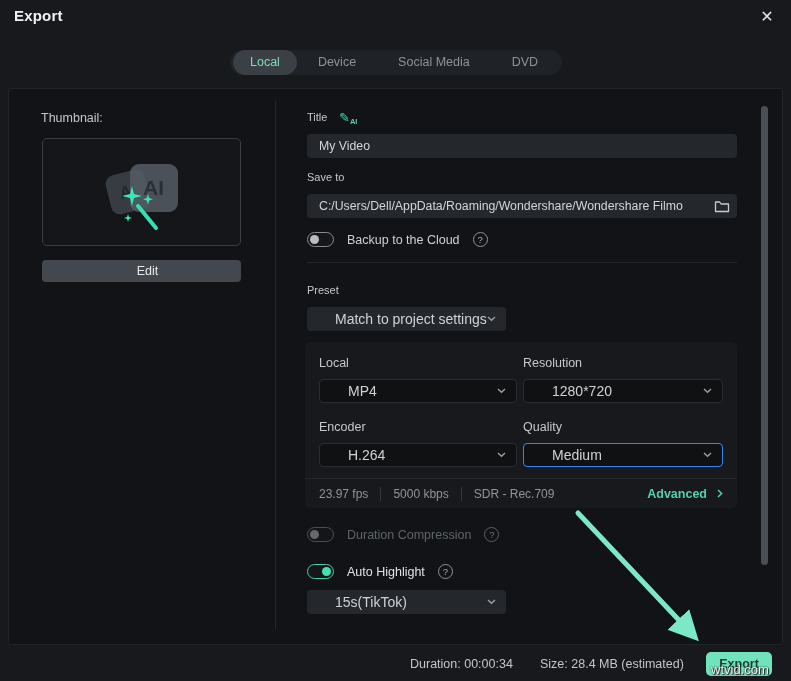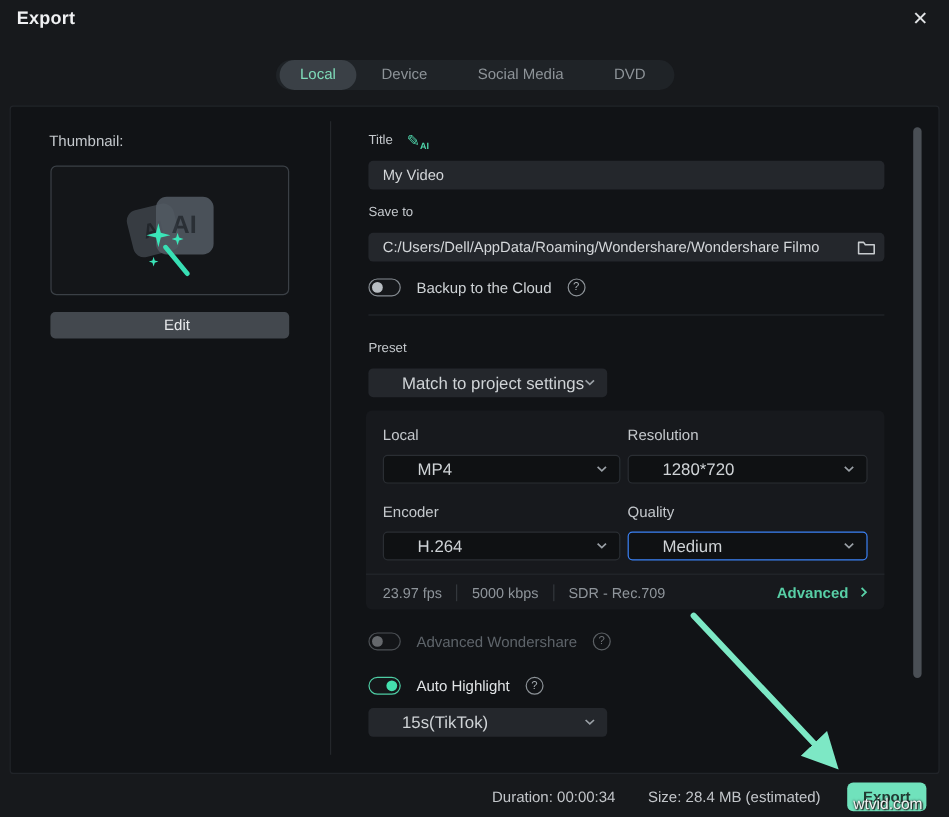--- a/index.html
+++ b/index.html
@@ -177,21 +177,21 @@
       <svg width="6" height="9" viewBox="0 0 6 9">
           <path d="M1 1 L4.6 4.5 L1 8" stroke="#58cfa6" stroke-width="1.5" fill="none"></path>
         </svg>
     </span>
   </div>
 
   <div class="toggle-row dim" style="top:527px;">
     <div class="toggle">
         <div class="knob"></div>
       </div>
-    <div class="tlabel">Advanced Wondershare</div>
+    <div class="tlabel">Duration Compression</div>
     <div class="help">?</div>
   </div>
 
   <div class="toggle-row" style="top:564px;">
     <div class="toggle on">
         <div class="knob"></div>
       </div>
     <div class="tlabel" style="color:#e0e3e5;">Auto Highlight</div>
     <div class="help">?</div>
   </div>

